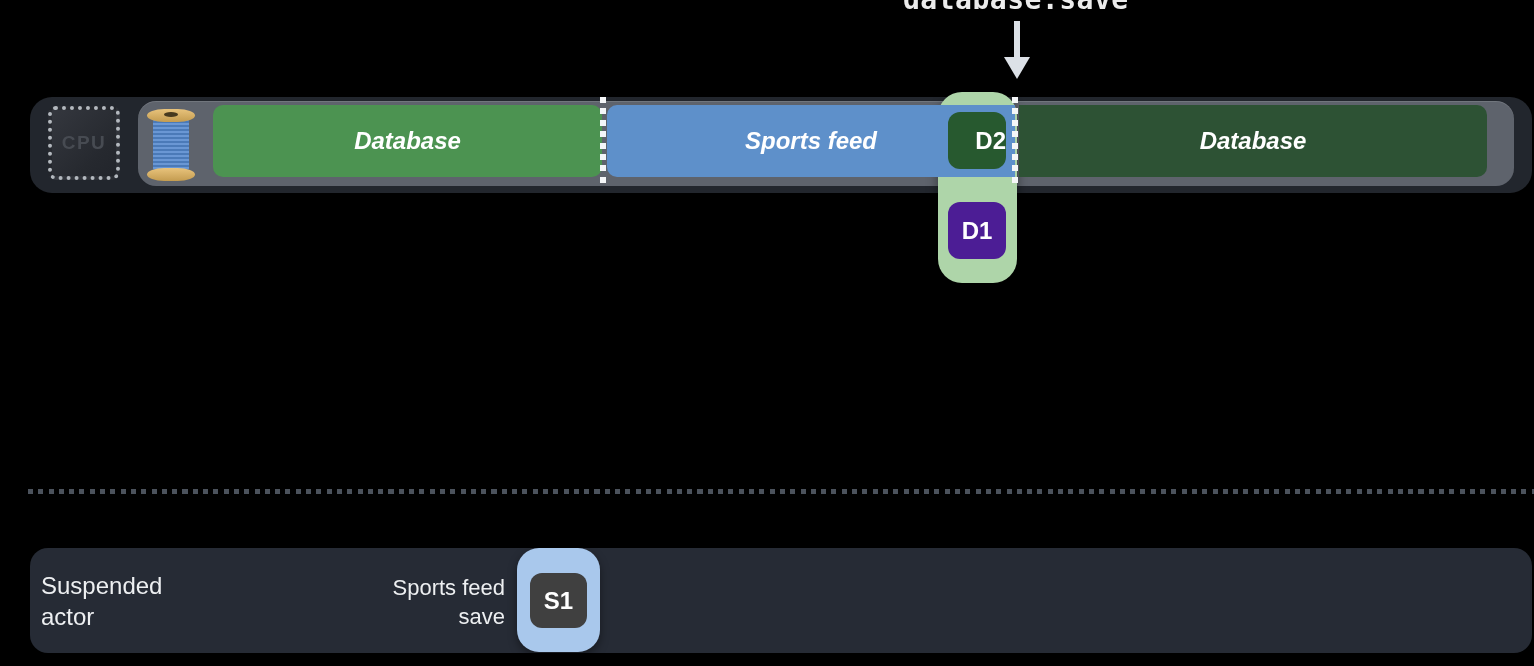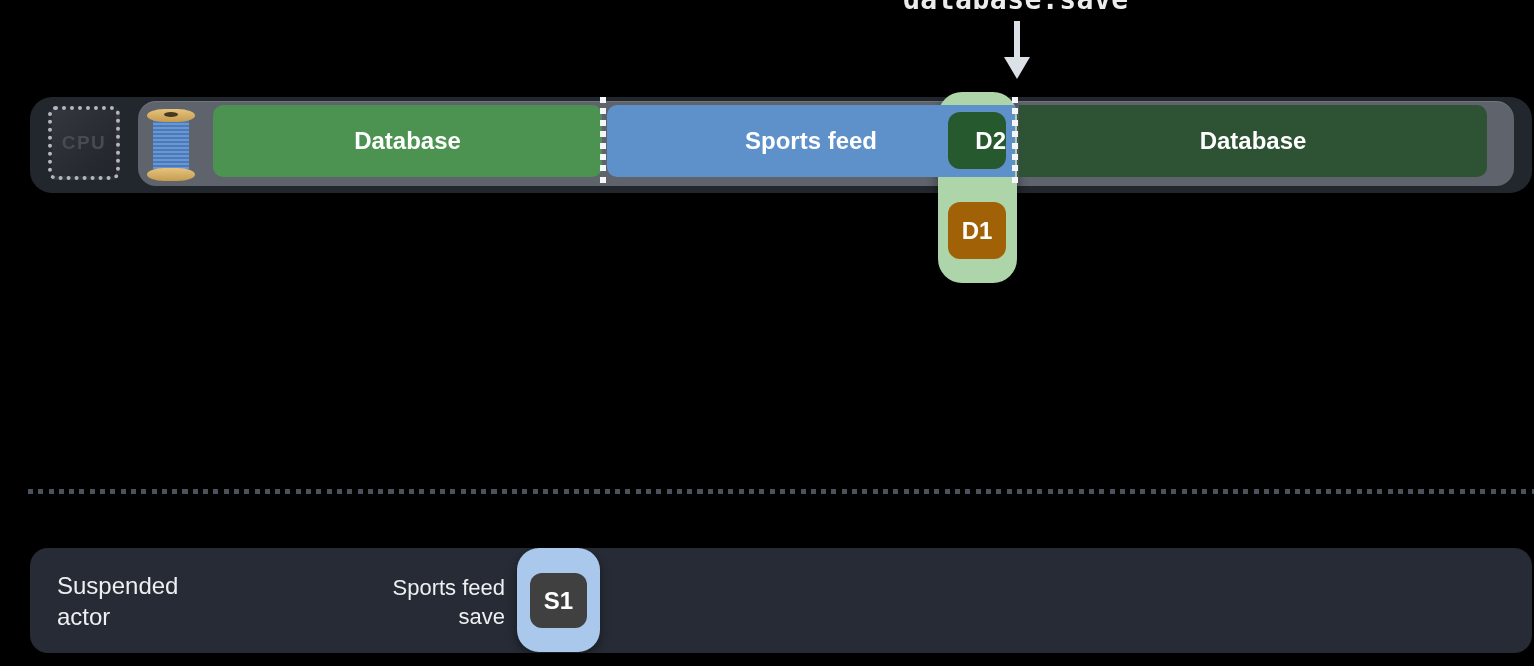--- a/index.html
+++ b/index.html
@@ -52,21 +52,21 @@
   }
   .spool-body {
     position: absolute; top: 10px; bottom: 10px; left: 6px; right: 6px;
     background: repeating-linear-gradient(to bottom, #6a97d4 0 2px, #4b7ab8 2px 4px);
     border-radius: 3px;
   }
 
   .bar {
     position: absolute; top: 105px; height: 72px;
     display: flex; align-items: center; justify-content: center;
-    color: #fff; font-weight: bold; font-size: 24px;
+    color: #fff; font-weight: bold; font-size: 24px; font-style: italic;
   }
   .bar-db1 { left: 213px; width: 389px; border-radius: 10px; }
   .bar-sports { left: 607px; width: 408px; border-radius: 10px 0 0 10px; }
   .bar-db2 { left: 1019px; width: 468px; border-radius: 0 10px 10px 0; }
 
   .actor-pill {
     left: 938px; top: 92px; width: 79px; height: 191px;
     border-radius: 24px;
     box-shadow: 0 5px 12px rgba(0,0,0,0.45);
   }
@@ -91,21 +91,21 @@
     left: 28px; top: 489px; width: 1506px; height: 5px;
     background: repeating-linear-gradient(to right, #4b525c 0 5px, transparent 5px 10.3px);
   }
 
   
   .suspended-panel {
     left: 30px; top: 548px; width: 1502px; height: 105px;
     background: #262b35; border-radius: 18px;
   }
   .panel-title {
-    position: absolute; left: 27px; top: 22px;
+    position: absolute; left: 11px; top: 22px;
     font-size: 24px; line-height: 31px; color: #edeff1;
   }
   .actor-caption {
     position: absolute; left: 322px; width: 153px; top: 25px;
     text-align: right; font-size: 22px; line-height: 29px; color: #edeff1;
   }
   .s1-pill {
     position: absolute; left: 487px; top: 0; width: 83px; height: 104px;
     border-radius: 22px;
     box-shadow: 0 4px 10px rgba(0,0,0,0.4);
@@ -153,21 +153,21 @@
   <span>Database</span>
 </div>
 
 <div class="abs dash-line dash-1"></div>
 <div class="abs dash-line dash-2"></div>
 
 <div class="job job-d2" style="background-color: rgb(39, 89, 47);">
   <span>D2</span>
 </div>
 
-<div class="job job-d1" style="background-color: #a16207;">
+<div class="job job-d1" style="background-color: #4c1d95;">
   <span>D1</span>
 </div>
 
 <div class="abs dotted-separator"></div>
 
 <div class="abs suspended-panel">
   <div class="panel-title">
     <div>Suspended</div>
     <div>actor</div>
   </div>

